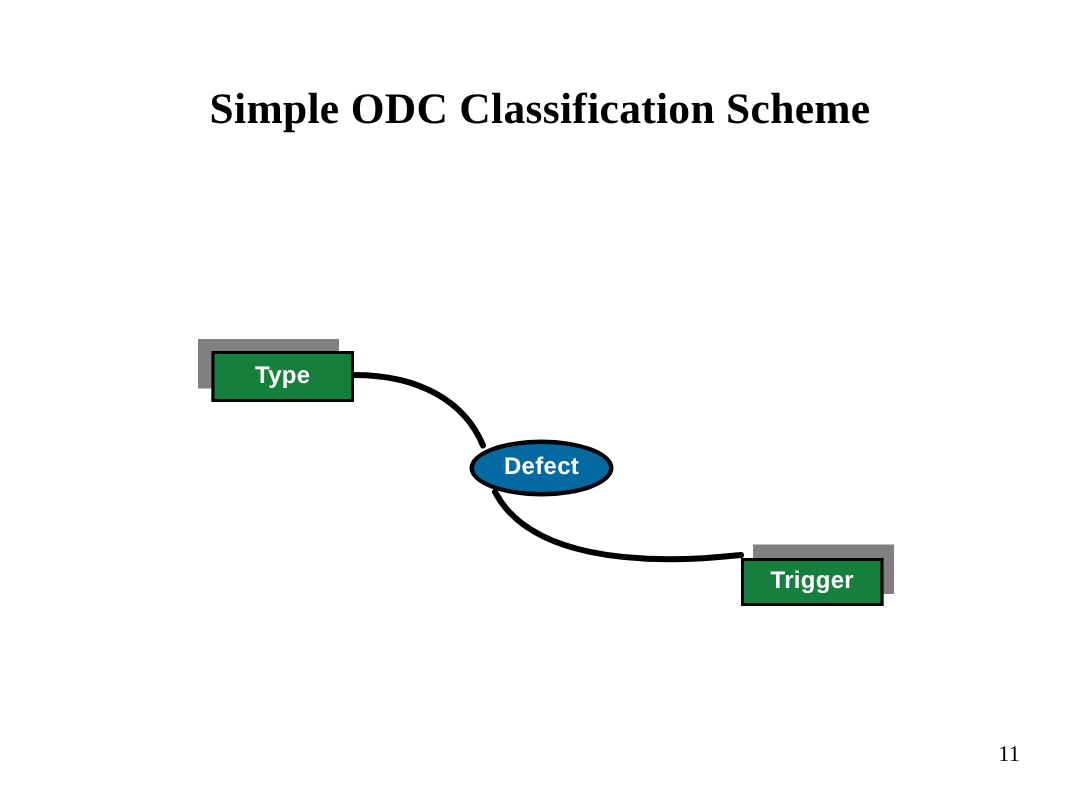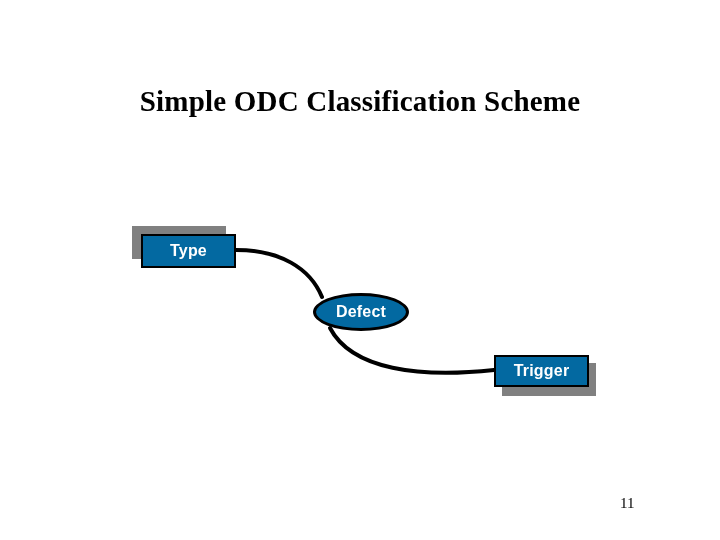--- a/index.html
+++ b/index.html
@@ -21,21 +21,20 @@
     top: 56px;
     width: 720px;
     text-align: center;
     font-family: "Liberation Serif", serif;
     font-weight: bold;
     font-size: 29px;
     line-height: 34px;
     color: #000000;
     letter-spacing: 0.2px;
     white-space: nowrap;
-    margin-top: 28px;
   }
 
   
   #diagram {
     position: absolute;
     left: 0;
     top: 0;
     width: 720px;
     height: 540px;
   }
@@ -50,21 +49,21 @@
 
   
   .shadow-rect {
     position: absolute;
     background: #808080;
   }
 
   
   .node-rect {
     position: absolute;
-    background: #0369a1;
+    background: #15803d;
     border: 2px solid #000000;
     box-sizing: border-box;
     display: flex;
     align-items: center;
     justify-content: center;
   }
   .node-rect .node-label {
     color: #ffffff;
     font-family: "Liberation Sans", sans-serif;
     font-weight: bold;
@@ -95,29 +94,29 @@
     white-space: nowrap;
   }
 
   
   #shadow-type    { left: 132px; top: 226px; width: 94px;  height: 33px; }
   #node-type      { left: 141px; top: 234px; width: 95px;  height: 34px; }
 
   #node-defect    { left: 313px; top: 293px; width: 96px;  height: 38px; }
 
   #shadow-trigger { left: 502px; top: 363px; width: 94px;  height: 33px; }
-  #node-trigger   { left: 494px; top: 355px; width: 95px;  height: 32px; }
+  #node-trigger   { left: 494px; top: 372px; width: 95px;  height: 32px; }
 
   
   #page-number {
     position: absolute;
     left: 620px;
     top: 494px;
     width: 60px;
-    text-align: left;
+    text-align: right;
     font-family: "Liberation Serif", serif;
     font-size: 15px;
     line-height: 18px;
     color: #000000;
   }
 </style>
 </head>
 <body>
 
 <div id="slide">

